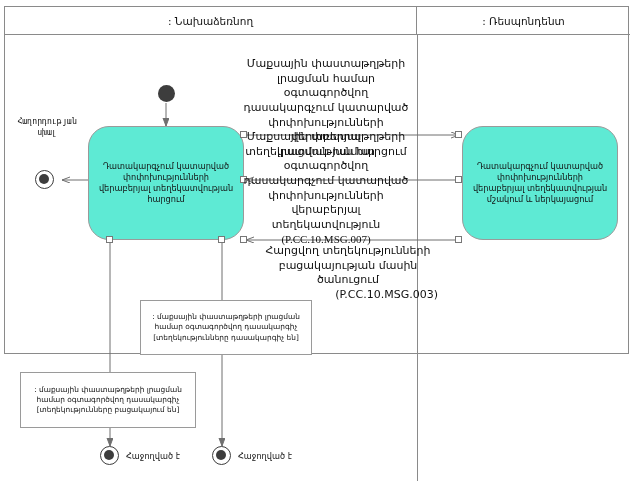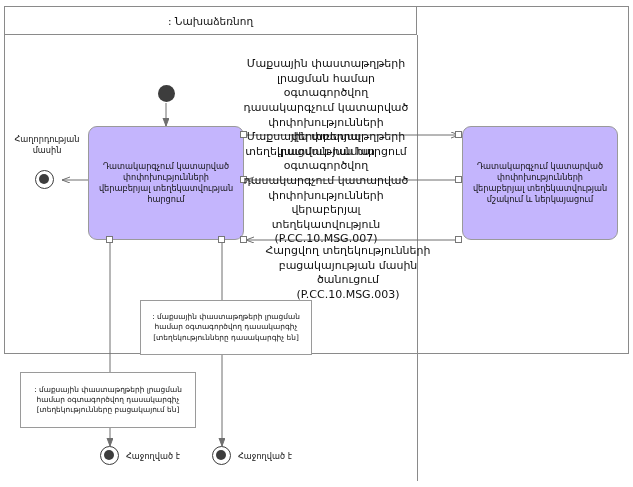--- a/index.html
+++ b/index.html
@@ -11,21 +11,21 @@
 
   .lane-head{position:absolute;top:0;height:28px;box-sizing:border-box;
              border-bottom:1px solid #8a8a8a;display:flex;align-items:center;
              justify-content:center;font-size:10.5px;color:#111;}
   #lane-head-1{left:0;width:412px;border-right:1px solid #8a8a8a;}
   #lane-head-2{left:412px;width:213px;}
   #lane-divider{position:absolute;left:412px;top:28px;width:1px;height:446px;
                 background:#8a8a8a;}
 
   .activity{position:absolute;box-sizing:border-box;border:1px solid #9a9a9a;
-            border-radius:9px;background:#c4b5fd;display:flex;align-items:center;
+            border-radius:21px;background:#5eead4;display:flex;align-items:center;
             justify-content:center;padding:4px 7px;font-size:8.2px;line-height:1.35;
             color:#111;text-align:center;}
 
   .port{position:absolute;width:7px;height:7px;background:#fff;
         border:1px solid #777;box-sizing:border-box;}
 
   .note{position:absolute;box-sizing:border-box;border:1px solid #9a9a9a;
         background:#fff;font-size:7.4px;line-height:1.38;color:#111;
         text-align:center;padding:15px 6px;display:flex;align-items:center;
         justify-content:center;}
@@ -49,20 +49,23 @@
 <body>
 
 <div id="stage">
 
   <div id="frame">
 
     <div class="lane-head" id="lane-head-1">
       <span>: Նախաձեռնող</span>
     </div>
 
+    <div class="lane-head" id="lane-head-2">
+      <span>: Ռեսպոնդենտ</span>
+    </div>
 
     <div id="lane-divider"></div>
   </div>
 
   <svg class="wires" viewBox="0 0 633 487">
     <defs>
       <marker id="arw" markerWidth="9" markerHeight="9" refX="8" refY="3" orient="auto" markerUnits="userSpaceOnUse">
         <path d="M0,0 L8,3 L0,6" fill="none" stroke="#6f6f6f" stroke-width="1"></path>
       </marker>
       <marker id="arwf" markerWidth="9" markerHeight="9" refX="8" refY="3" orient="auto" markerUnits="userSpaceOnUse">
@@ -83,23 +86,23 @@
 
     <line x1="110" y1="240" x2="110" y2="372" stroke="#6f6f6f" stroke-width="1"></line>
     <line x1="110" y1="428" x2="110" y2="446" stroke="#6f6f6f" stroke-width="1" marker-end="url(#arwf)"></line>
 
     <line x1="222" y1="240" x2="222" y2="300" stroke="#6f6f6f" stroke-width="1"></line>
     <line x1="222" y1="355" x2="222" y2="446" stroke="#6f6f6f" stroke-width="1" marker-end="url(#arwf)"></line>
   </svg>
 
   <div class="init-node" style="left:158px;top:85px;"></div>
 
-  <div class="lbl" style="left:8px;top:134px;width:78px;">
+  <div class="lbl" style="left:8px;top:117px;width:78px;font-family:Liberation Mono, monospace;">
     <span>Հաղորդության</span><br>
-    <span>մասին</span>
+    <span>սխալ</span>
   </div>
   <div class="final-node" style="left:35px;top:170px;"></div>
 
   <div class="activity" style="left:88px;top:126px;width:156px;height:114px;">
     <span>Դատակարգչում կատարված փոփոխությունների վերաբերյալ տեղեկատվության հարցում</span>
   </div>
   <div class="port" style="left:240px;top:131px;"></div>
   <div class="port" style="left:240px;top:176px;"></div>
   <div class="port" style="left:240px;top:236px;"></div>
   <div class="port" style="left:106px;top:236px;"></div>
@@ -111,26 +114,26 @@
   <div class="port" style="left:455px;top:131px;"></div>
   <div class="port" style="left:455px;top:176px;"></div>
   <div class="port" style="left:455px;top:236px;"></div>
 
   <div class="msg" style="left:237px;top:57px;width:178px;">
     <span>Մաքսային փաստաթղթերի լրացման համար օգտագործվող դասակարգչում կատարված փոփոխությունների վերաբերյալ տեղեկատվության հարցում</span>
   </div>
 
   <div class="msg" style="left:237px;top:130px;width:178px;">
     <span>Մաքսային փաստաթղթերի լրացման համար օգտագործվող դասակարգչում կատարված փոփոխությունների վերաբերյալ տեղեկատվություն</span>
-    <span style="display: block;">(P.CC.10.MSG.007)</span>
+    <span style="display: block; font-family: Liberation Serif, serif;">(P.CC.10.MSG.007)</span>
   </div>
 
   <div class="msg" style="left:258px;top:244px;width:180px;">
     <span>Հարցվող տեղեկությունների բացակայության մասին ծանուցում</span>
-    <span style="display: block;">(P.CC.10.MSG.003)</span>
+    <span style="display: block; text-align: right;">(P.CC.10.MSG.003)</span>
   </div>
 
   <div class="note" style="left:140px;top:300px;width:172px;height:55px;">
     <div>
       <span>: մաքսային փաստաթղթերի լրացման</span><br>
       <span>համար օգտագործվող դասակարգիչ</span><br>
       <span>[տեղեկությունները դասակարգիչ են]</span>
     </div>
   </div>
 

